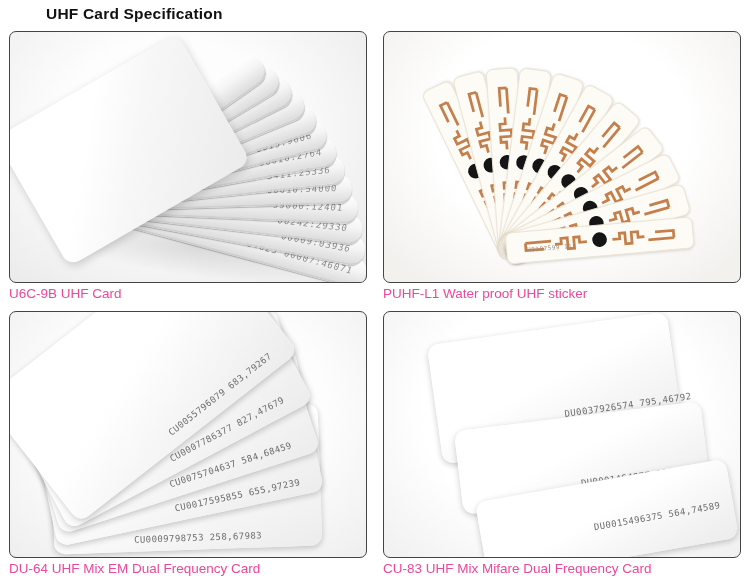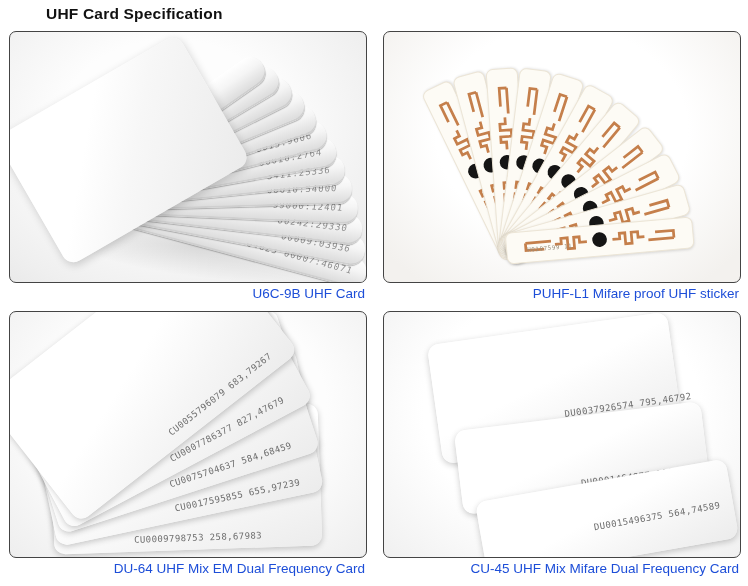--- a/index.html
+++ b/index.html
@@ -17,21 +17,21 @@
   }
   .panel.p1{left:9px;top:31px;width:356px;height:250px;
     background:radial-gradient(ellipse at 45% 38%,#fdfdfd 40%,#efefef 80%,#e6e6e6 100%);}
   .panel.p2{left:383px;top:31px;width:356px;height:250px;
     background:radial-gradient(ellipse at 50% 40%,#ffffff 50%,#f3f1ee 90%);}
   .panel.p3{left:9px;top:311px;width:356px;height:245px;
     background:radial-gradient(ellipse at 50% 40%,#fdfdfd 55%,#eeeeee 100%);}
   .panel.p4{left:383px;top:311px;width:356px;height:245px;
     background:radial-gradient(ellipse at 50% 40%,#ffffff 55%,#f0f0f0 100%);}
   .caption{
-    position:absolute;width:356px;text-align:right;font-size:13.5px;color:#1d4ed8;
+    position:absolute;width:356px;text-align:left;font-size:13.5px;color:#ec4899;
   }
   .cap1{left:9px;top:286px;} .cap2{left:383px;top:286px;}
   .cap3{left:9px;top:561px;} .cap4{left:383px;top:561px;}
 
   
   .fan-shadow{position:absolute;left:40px;top:185px;width:290px;height:60px;
     background:radial-gradient(ellipse,rgba(0,0,0,.12),rgba(0,0,0,0) 70%);
     transform:rotate(7deg);}
   .strip{
     position:absolute;left:56px;top:150px;height:28px;border-radius:14px;
@@ -215,15 +215,15 @@
     </div>
   <div class="card" style="left:74px;top:104px;width:248px;height:84px;transform:rotate(-7deg);">
     <span class="serial ctr" style="bottom:12px;padding-left:60px;">DU0001464877 103,68759</span>
     </div>
   <div class="card" style="left:96px;top:168px;width:254px;height:80px;transform:rotate(-10deg);">
     <span class="serial ctr" style="top:40px;padding-left:50px;">DU0015496375 564,74589</span>
     </div>
 </div>
 
 <div class="caption cap1">U6C-9B UHF Card</div>
-<div class="caption cap2">PUHF-L1 Mifare proof UHF sticker</div>
+<div class="caption cap2">PUHF-L1 Water proof UHF sticker</div>
 <div class="caption cap3">DU-64 UHF Mix EM Dual Frequency Card</div>
-<div class="caption cap4">CU-45 UHF Mix Mifare Dual Frequency Card</div>
+<div class="caption cap4">CU-83 UHF Mix Mifare Dual Frequency Card</div>
 
 </body></html>

